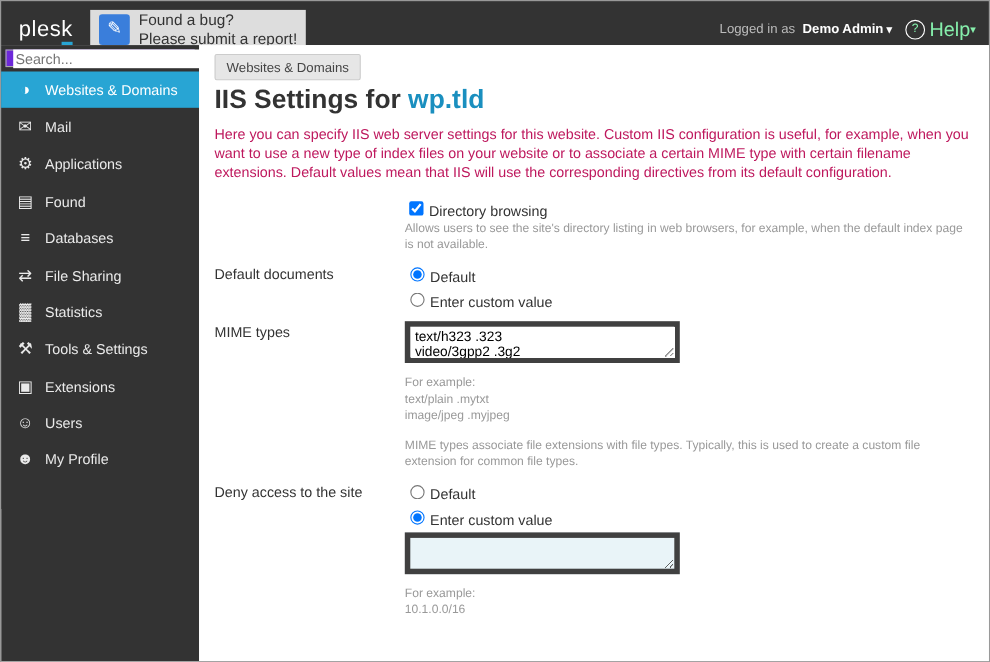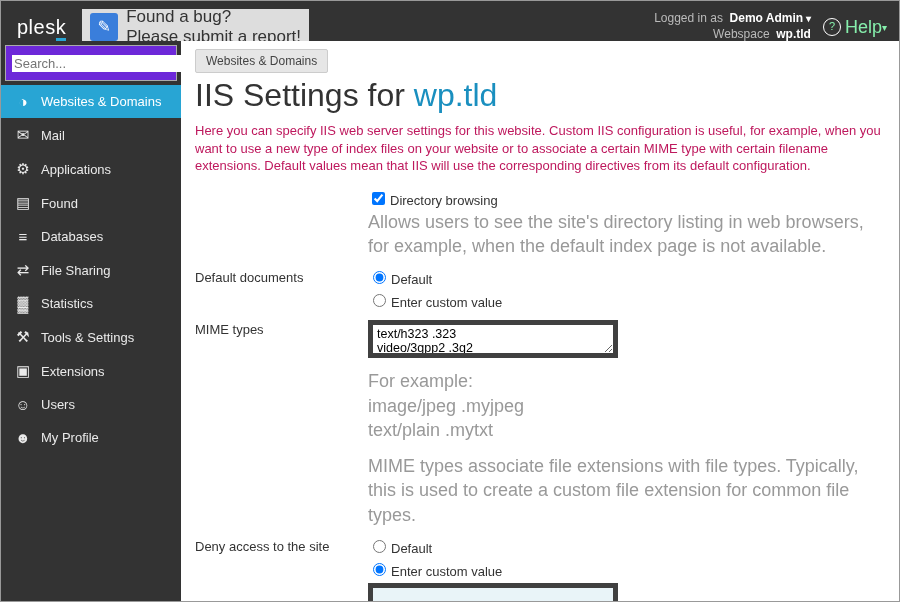--- a/index.html
+++ b/index.html
@@ -1,48 +1,48 @@
 <!DOCTYPE html>
 <html><head>
 <meta charset="utf-8">
 <style>
 html,body{margin:0;padding:0;font-family:"Segoe UI",Arial,sans-serif;font-size:13px;color:#333;background:#fff}
 *{box-sizing:border-box}
 .app{width:900px;height:602px;border:1px solid #999;overflow:hidden;display:flex;flex-direction:column}
 .topbar{background:#333;height:40px;display:flex;align-items:center;color:#fff;padding:12px 12px 0 16px}
 .brand{font-size:20px;letter-spacing:0.5px;color:#fff}
 .brand .k{border-bottom:3px solid #28a5d4}
-.bugbox{margin-left:16px;background:#ddd;height:36px;display:flex;align-items:center;padding:0 8px;color:#333;font-size:17px;line-height:1.2}
+.bugbox{margin-left:16px;background:#ddd;height:36px;display:flex;align-items:center;padding:0 8px;color:#333;font-size:14px;line-height:1.2}
 .bugicon{width:28px;height:28px;background:#3a7edb;border-radius:3px;margin-right:8px;display:flex;align-items:center;justify-content:center}
 .bugicon:before{content:"\270E";color:#fff;font-size:16px}
 .spacer{flex:1}
 .topright{text-align:right;font-size:12px;color:#bbb;line-height:1.3;margin-right:12px}
 .topright b{color:#fff;font-weight:600}
 .help{color:#86efac;font-size:18px;display:flex;align-items:center}
 .help:before{content:"?";display:inline-block;width:16px;height:16px;border:1.5px solid #fff;border-radius:50%;text-align:center;line-height:15px;font-size:11px;margin-right:4px}
 .body{flex:1;display:flex;overflow:hidden}
 .sidebar{width:180px;background:#333;color:#ccc;display:flex;flex-direction:column}
-.search{background:#6d28d9;margin:4px;border:1px solid #aaa;height:36px;display:flex;align-items:center;padding:0 6px}
+.search{background:#6d28d9;margin:4px;border:1px solid #aaa;height:16px;display:flex;align-items:center;padding:0 6px}
 .search input{border:0;outline:0;flex:1;font-size:13px;color:#666}
 .sicon:before{content:"\2315";font-size:18px;color:#666}
 .nav{flex:1}
 .nav-item{display:flex;align-items:center;padding:8px 12px;color:#eaeaea;cursor:pointer;font-size:13px}
 .nav-item.active{background:#28a5d4;color:#fff}
 .nav-item .ico{width:20px;text-align:center;margin-right:8px;font-size:15px}
 .main{flex:1;overflow-y:scroll;padding:0 14px 20px 14px;background:#fff}
 .crumbs{margin:8px 0 4px 0}
 .crumb{display:inline-block;background:#e6e6e6;padding:4px 10px;border:1px solid #ccc;border-radius:2px;font-size:12px;color:#444}
-h1{font-weight:400;font-size:32px;color:#333;margin:4px 0 8px 0}
+h1{font-weight:700;font-size:24px;color:#333;margin:4px 0 8px 0}
 h1 .domain{color:#1a8fbf}
 .intro{font-size:13px;color:#be185d;margin-bottom:14px;line-height:1.35}
 .section-title{font-size:17px;color:#777;margin:4px 0 10px 0}
 .row{display:flex;margin-bottom:6px}
 .la{width:173px;padding-top:2px;color:#333}
 .ra{flex:1}
-.help-text{color:#999;font-size:18px;margin-top:2px;line-height:1.35}
+.help-text{color:#999;font-size:11px;margin-top:2px;line-height:1.35}
 input[type=checkbox],input[type=radio]{margin-right:5px}
 .radio-line{margin-bottom:4px}
 textarea{width:250px;height:38px;font-family:inherit;font-size:12.5px;padding:2px 4px;resize:both;border:5px solid #404040;background:#fff}
 textarea.active{background:#e9f4f8}
 .caret:after{content:" \25BE";font-size:10px}
 </style>
 </head>
 <body>
 
 <div class="app">
@@ -51,21 +51,20 @@
     <div class="bugbox">
       <span class="bugicon"></span>
       <div>
         <div>Found a bug?</div>
         <div>Please submit a report!</div>
       </div>
     </div>
     <span class="spacer"></span>
     <div class="topright">
       <div><span>Logged in as</span>&nbsp; <b class="caret">Demo Admin</b></div>
-      <div><span>Webspace</span>&nbsp; <b>wp.tld</b></div>
     </div>
     <span class="help caret">Help</span>
   </div>
 
   <div class="body">
     <div class="sidebar">
       <div class="search">
         <input placeholder="Search..." style="">
         <span class="sicon"></span>
       </div>
@@ -138,22 +137,22 @@
         </div>
       </div>
 
       <div class="row">
         <div class="la">MIME types</div>
         <div class="ra">
           <textarea style="">text/h323 .323
 video/3gpp2 .3g2</textarea>
           <div class="help-text" style="margin-top:8px">
             <div>For example:</div>
+            <div>text/plain .mytxt</div>
             <div>image/jpeg .myjpeg</div>
-            <div>text/plain .mytxt</div>
           </div>
           <div class="help-text" style="margin-top:12px">MIME types associate file extensions with file types. Typically, this is used to create a custom file extension for common file types.</div>
         </div>
       </div>
 
       <div class="row" style="margin-top:10px">
         <div class="la">Deny access to the site</div>
         <div class="ra">
           <div class="radio-line"><label><input type="radio" name="da" style=""><span>Default</span></label></div>
           <div class="radio-line"><label><input type="radio" name="da" checked="" style=""><span>Enter custom value</span></label></div>

